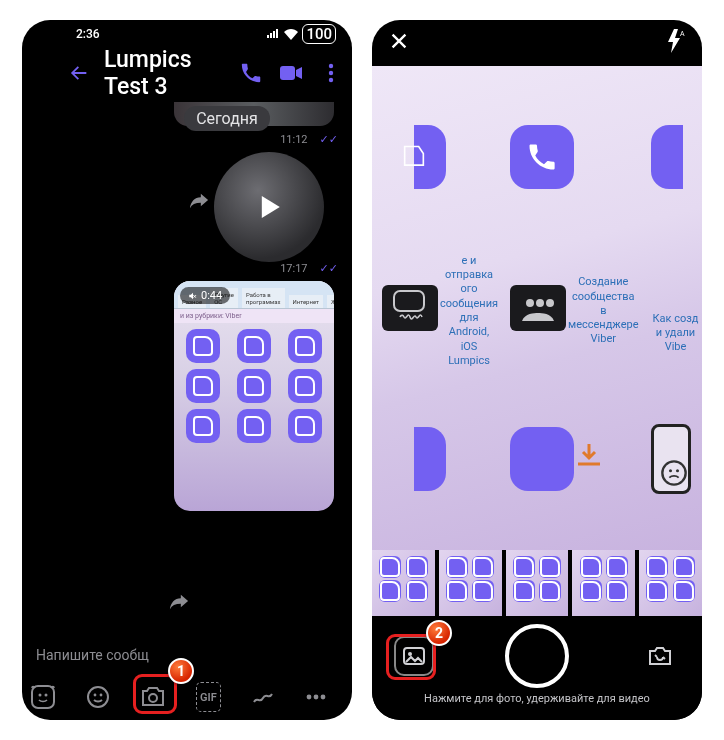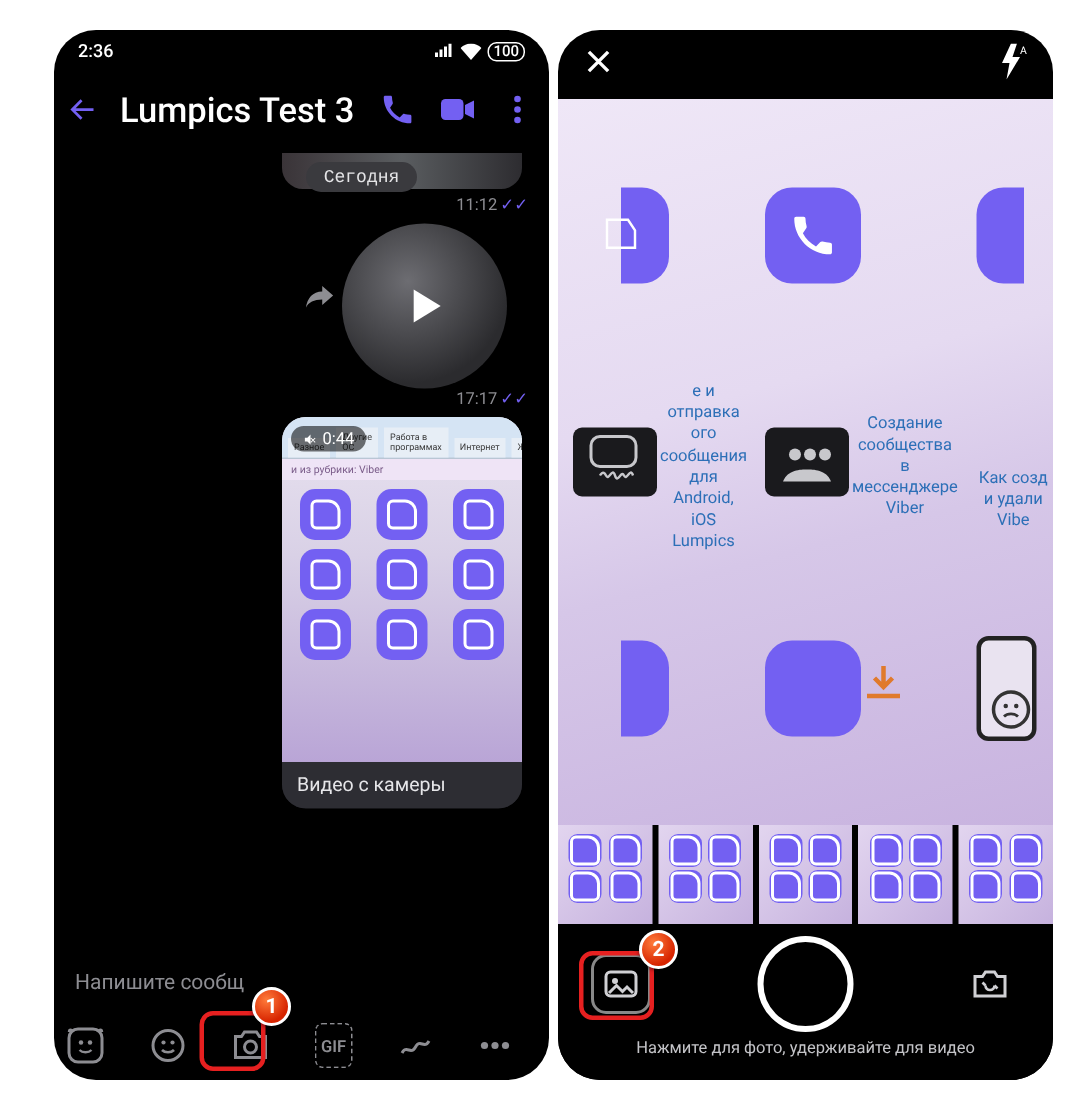--- a/index.html
+++ b/index.html
@@ -13,37 +13,37 @@
   }
   .phone {
     position: absolute;
     width: 330px;
     height: 700px;
     background: #000;
     border-radius: 28px;
     overflow: hidden;
     top: 20px;
   }
-  .phone.left { left: 36px; }
+  .phone.left { left: 22px; padding-left: 38px; }
   .phone.right { left: 372px; }
 
   
   .status {
     height: 28px;
     display: flex;
     justify-content: space-between;
     align-items: center;
     padding: 0 16px;
     color: #fff;
     font-size: 12px;
     font-weight: 500;
   }
   .status .right-icons { display:flex; align-items:center; gap:4px; font-size:11px; }
   .batt {
-    border:1px solid #fff; border-radius:6px; padding:0 3px; font-size:10px;
+    border:1px solid #fff; border-radius:6px; padding:0 3px; font-size:15px;
   }
 
   
   .chat-header {
     height: 50px;
     display:flex;
     align-items:center;
     padding:0 8px;
     gap:14px;
     color:#fff;
@@ -58,28 +58,27 @@
     top:78px;
     bottom:100px;
     left:0; right:0;
     background:#000;
     overflow:hidden;
     padding:4px 12px;
   }
   .day-chip {
     background:#3a3a3e;
     color:#e4e4e6;
-    font-size:12px;
+    font-size:16px;
     padding:3px 12px;
     border-radius:12px;
     display:inline-block;
     margin-left:80px;
-    font-family:Liberation Mono, monospace;
-  }
-  .time-row { color:#8d8d92; font-size:11px; text-align:right; margin:2px 2px 6px 0; display:flex; justify-content:flex-end; align-items:center; gap:2px;}
+  }
+  .time-row { color:#8d8d92; font-size:11px; text-align:right; margin:2px 2px 6px 0; display:flex; justify-content:flex-end; align-items:center; gap:12px;}
   .checks { color:#7360f2; font-size:11px; }
 
   .video-circle {
     width:110px; height:110px; border-radius:55px;
     background: radial-gradient(circle at 40% 35%, #6d6d72, #2b2b2e 70%);
     position:relative;
     margin-left:180px;
   }
   .play-tri {
     position:absolute; left:50%; top:50%; transform:translate(-40%,-50%);
@@ -337,21 +336,20 @@
           <div class="viber-ic"></div>
           <div class="viber-ic"></div>
           <div class="viber-ic"></div>
           <div class="viber-ic"></div>
           <div class="viber-ic"></div>
           <div class="viber-ic"></div>
           <div class="viber-ic"></div>
           <div class="viber-ic"></div>
         </div>
       </div>
-      <div class="caption">Видео с камеры</div>
     </div>
     <div class="share-row2">
       <span class="share-arrow">
         <svg width="22" height="20" viewBox="0 0 24 22">
             <path d="M14 4l8 7-8 7v-4c-6 0-10 2-12 6 1-7 5-12 12-12z" fill="#8d8d92"></path>
           </svg>
       </span>
     </div>
 
   </div>

